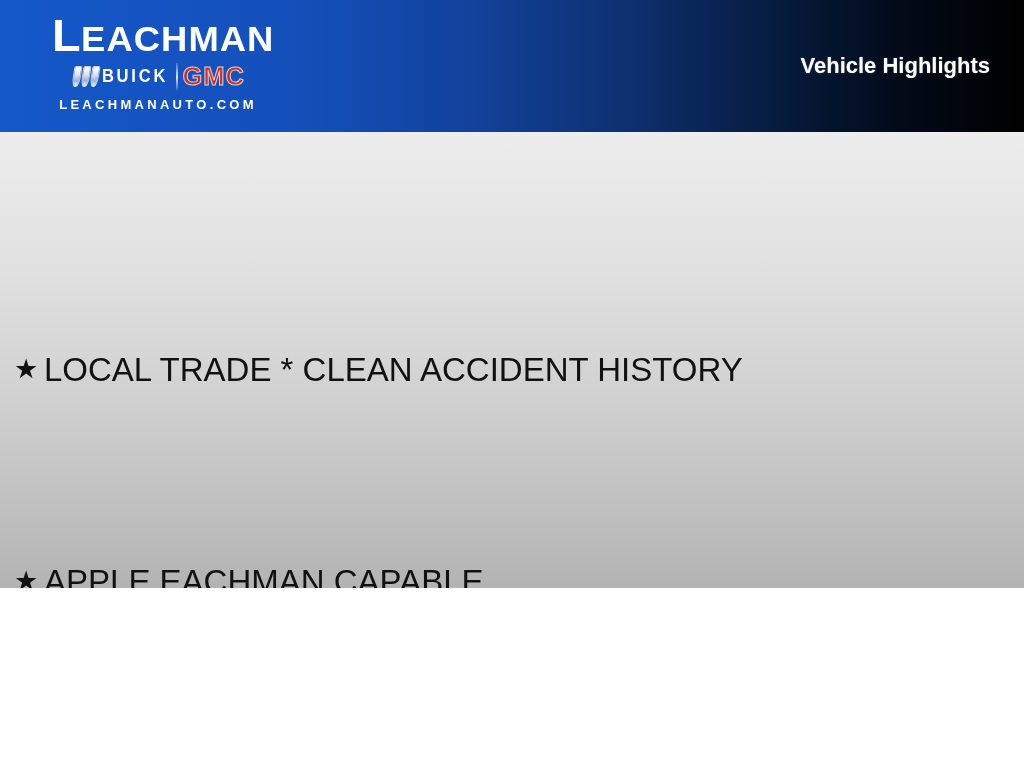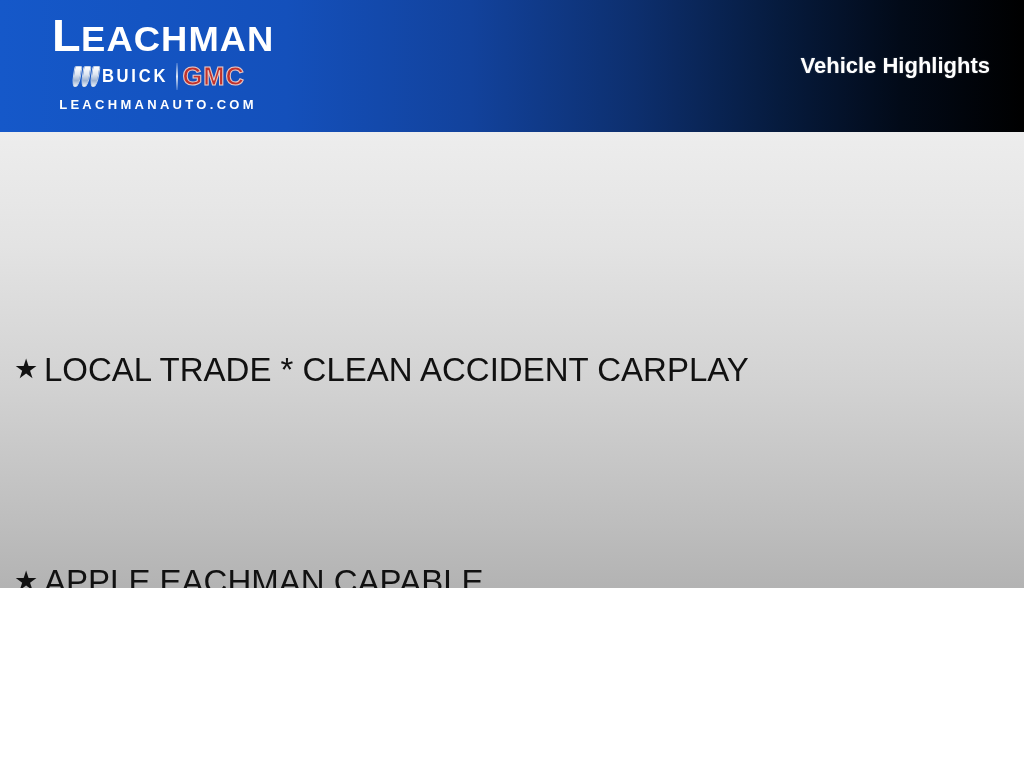--- a/index.html
+++ b/index.html
@@ -220,21 +220,21 @@
       <div id="dealer-url">LEACHMANAUTO.COM</div>
     </div>
 
     <div id="header-title">Vehicle Highlights</div>
   </div>
 
   <div id="content">
 
     <div class="highlight-row row-0">
       <span class="bullet-star">★</span>
-      <span class="highlight-text">LOCAL TRADE * CLEAN ACCIDENT CARPLAY</span>
+      <span class="highlight-text">LOCAL TRADE * CLEAN ACCIDENT HISTORY</span>
     </div>
 
     <div class="highlight-row row-1">
       <span class="bullet-star">★</span>
       <span class="highlight-text">APPLE EACHMAN CAPABLE</span>
     </div>
 
   </div>
 </div>
 

